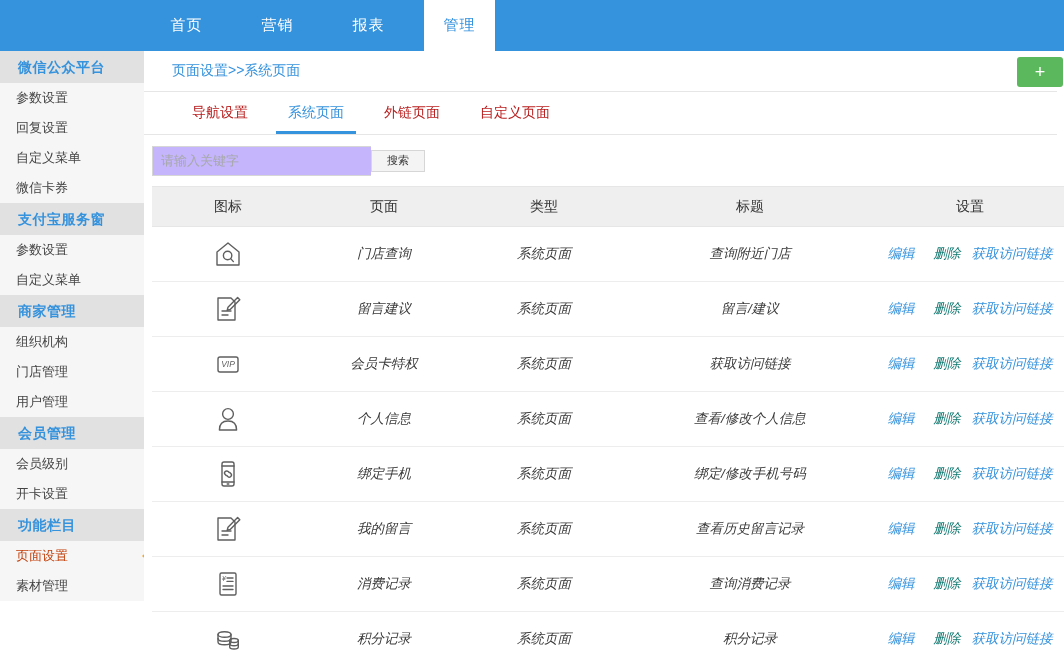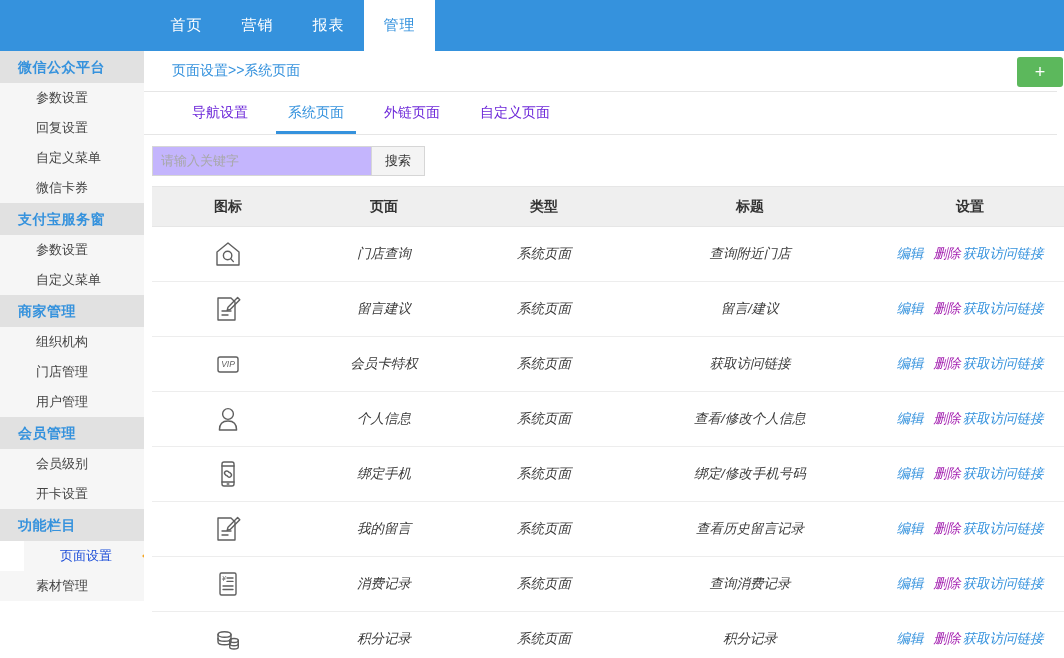--- a/index.html
+++ b/index.html
@@ -12,21 +12,21 @@
   #app { position: relative; width: 1064px; height: 658px; }
 
   
   .topnav {
     position: absolute; left: 0; top: 0;
     width: 1064px; height: 51px;
     background: #3592dd;
     display: flex; align-items: stretch;
   }
   .topnav-left-pad { width: 151px; flex: 0 0 151px; }
-  .nav-tabs { display: flex; align-items: stretch; }
+  .nav-tabs { display: flex; align-items: stretch; gap: 20px; }
   .nav-tab {
     width: 71px; flex: 0 0 71px;
     display: flex; align-items: center; justify-content: center;
     color: #ffffff; font-size: 15px; letter-spacing: 1px;
     cursor: pointer; user-select: none;
   }
   .nav-tab.active {
     background: #ffffff; color: #3592dd; justify-content: center;
   }
   .nav-rest { flex: 1 1 auto; }
@@ -46,24 +46,24 @@
     font-weight: bold; font-size: 14px;
     padding-left: 18px;
     letter-spacing: .5px;
   }
   .side-item {
     position: relative;
     height: 30px; line-height: 30px;
     background: #f6f6f6;
     color: #444444;
     font-size: 13px;
-    padding-left: 36px;
+    padding-left: 16px;
     cursor: pointer;
   }
-  .side-item.active { color: #1d4ed8; margin-left: 24px; }
+  .side-item.active { color: #c2410c; }
   .side-arrow {
     position: absolute; right: 0px; top: 50%;
     margin-top: -7px;
     width: 0; height: 0;
     border-top: 7px solid transparent;
     border-bottom: 7px solid transparent;
     border-right: 8px solid #f5a623;
   }
 
   
@@ -99,21 +99,21 @@
   .subtabs {
     height: 43px;
     border-bottom: 1px solid #e6e6e6;
     display: flex; align-items: stretch;
     padding-left: 28px;
   }
   .subtab {
     position: relative;
     display: flex; align-items: center; justify-content: center;
     padding: 0 20px;
-    font-size: 14px; color: #6d28d9;
+    font-size: 14px; color: #b91c1c;
     cursor: pointer;
   }
   .subtab.active { color: #3592dd; }
   .subtab.active::after {
     content: ""; position: absolute;
     left: 8px; right: 8px; bottom: 0;
     height: 3px; background: #3592dd;
   }
 
   
@@ -127,39 +127,39 @@
     border: 1px solid #d6d6d6;
     border-right: none;
     font-size: 13px; color: #333;
     padding: 0 8px;
     outline: none;
     background: #c4b5fd;
     font-family: "Liberation Sans", "DejaVu Sans", sans-serif;
   }
   .search-input::placeholder { color: #a8a8a8; }
   .search-btn {
-    width: 54px; height: 30px;
+    width: 54px; height: 22px;
     border: 1px solid #d6d6d6;
     background: #f4f4f4;
-    font-size: 13px; color: #333;
+    font-size: 11px; color: #333;
     cursor: pointer;
     font-family: "Liberation Sans", "DejaVu Sans", sans-serif;
   }
 
   
   .tablewrap { padding-left: 8px; padding-right: 0; }
   table.grid {
     width: 912px;
     border-collapse: collapse;
     table-layout: fixed;
   }
   table.grid thead th {
     background: #efefef;
     height: 40px;
-    font-size: 14px; font-weight: bold; color: #333333;
+    font-size: 14px; font-weight: normal; color: #333333;
     border-top: 1px solid #e6e6e6;
     border-bottom: 1px solid #e6e6e6;
     text-align: center;
   }
   table.grid tbody td {
     height: 55px;
     border-bottom: 1px solid #ededed;
     font-size: 13.5px; color: #3a3a3a;
     text-align: center;
     vertical-align: middle;
@@ -176,24 +176,24 @@
   .icon-cell { display: flex; align-items: center; justify-content: center; }
   .row-icon { width: 30px; height: 32px; display: block; }
   .row-icon path, .row-icon rect, .row-icon circle,
   .row-icon line, .row-icon polyline, .row-icon ellipse {
     stroke: #5f5f5f; fill: none;
     stroke-width: 1.4; stroke-linecap: round; stroke-linejoin: round;
   }
   .vip-text { font-size: 8.5px; fill: #5f5f5f; stroke: none; font-family: "Liberation Sans", sans-serif; }
   .yen-text { font-size: 7px; fill: #5f5f5f; stroke: none; font-family: "Liberation Sans", sans-serif; }
 
-  .actions { display: inline-flex; align-items: center; gap: 2px; white-space: nowrap; }
+  .actions { display: inline-flex; align-items: center; gap: 11px; white-space: nowrap; }
   .act { font-size: 13.5px; cursor: pointer; }
   .act.link { color: #3592dd; }
-  .act.disabled { color: #a21caf; cursor: default; margin-left: 8px; }
+  .act.disabled { color: #0f766e; cursor: default; margin-left: 8px; }
 </style>
 </head>
 <body>
 
 <div id="app">
 
   <div class="topnav">
     <div class="topnav-left-pad"></div>
     <div class="nav-tabs" id="nav-tabs">
         <div class="nav-tab">

